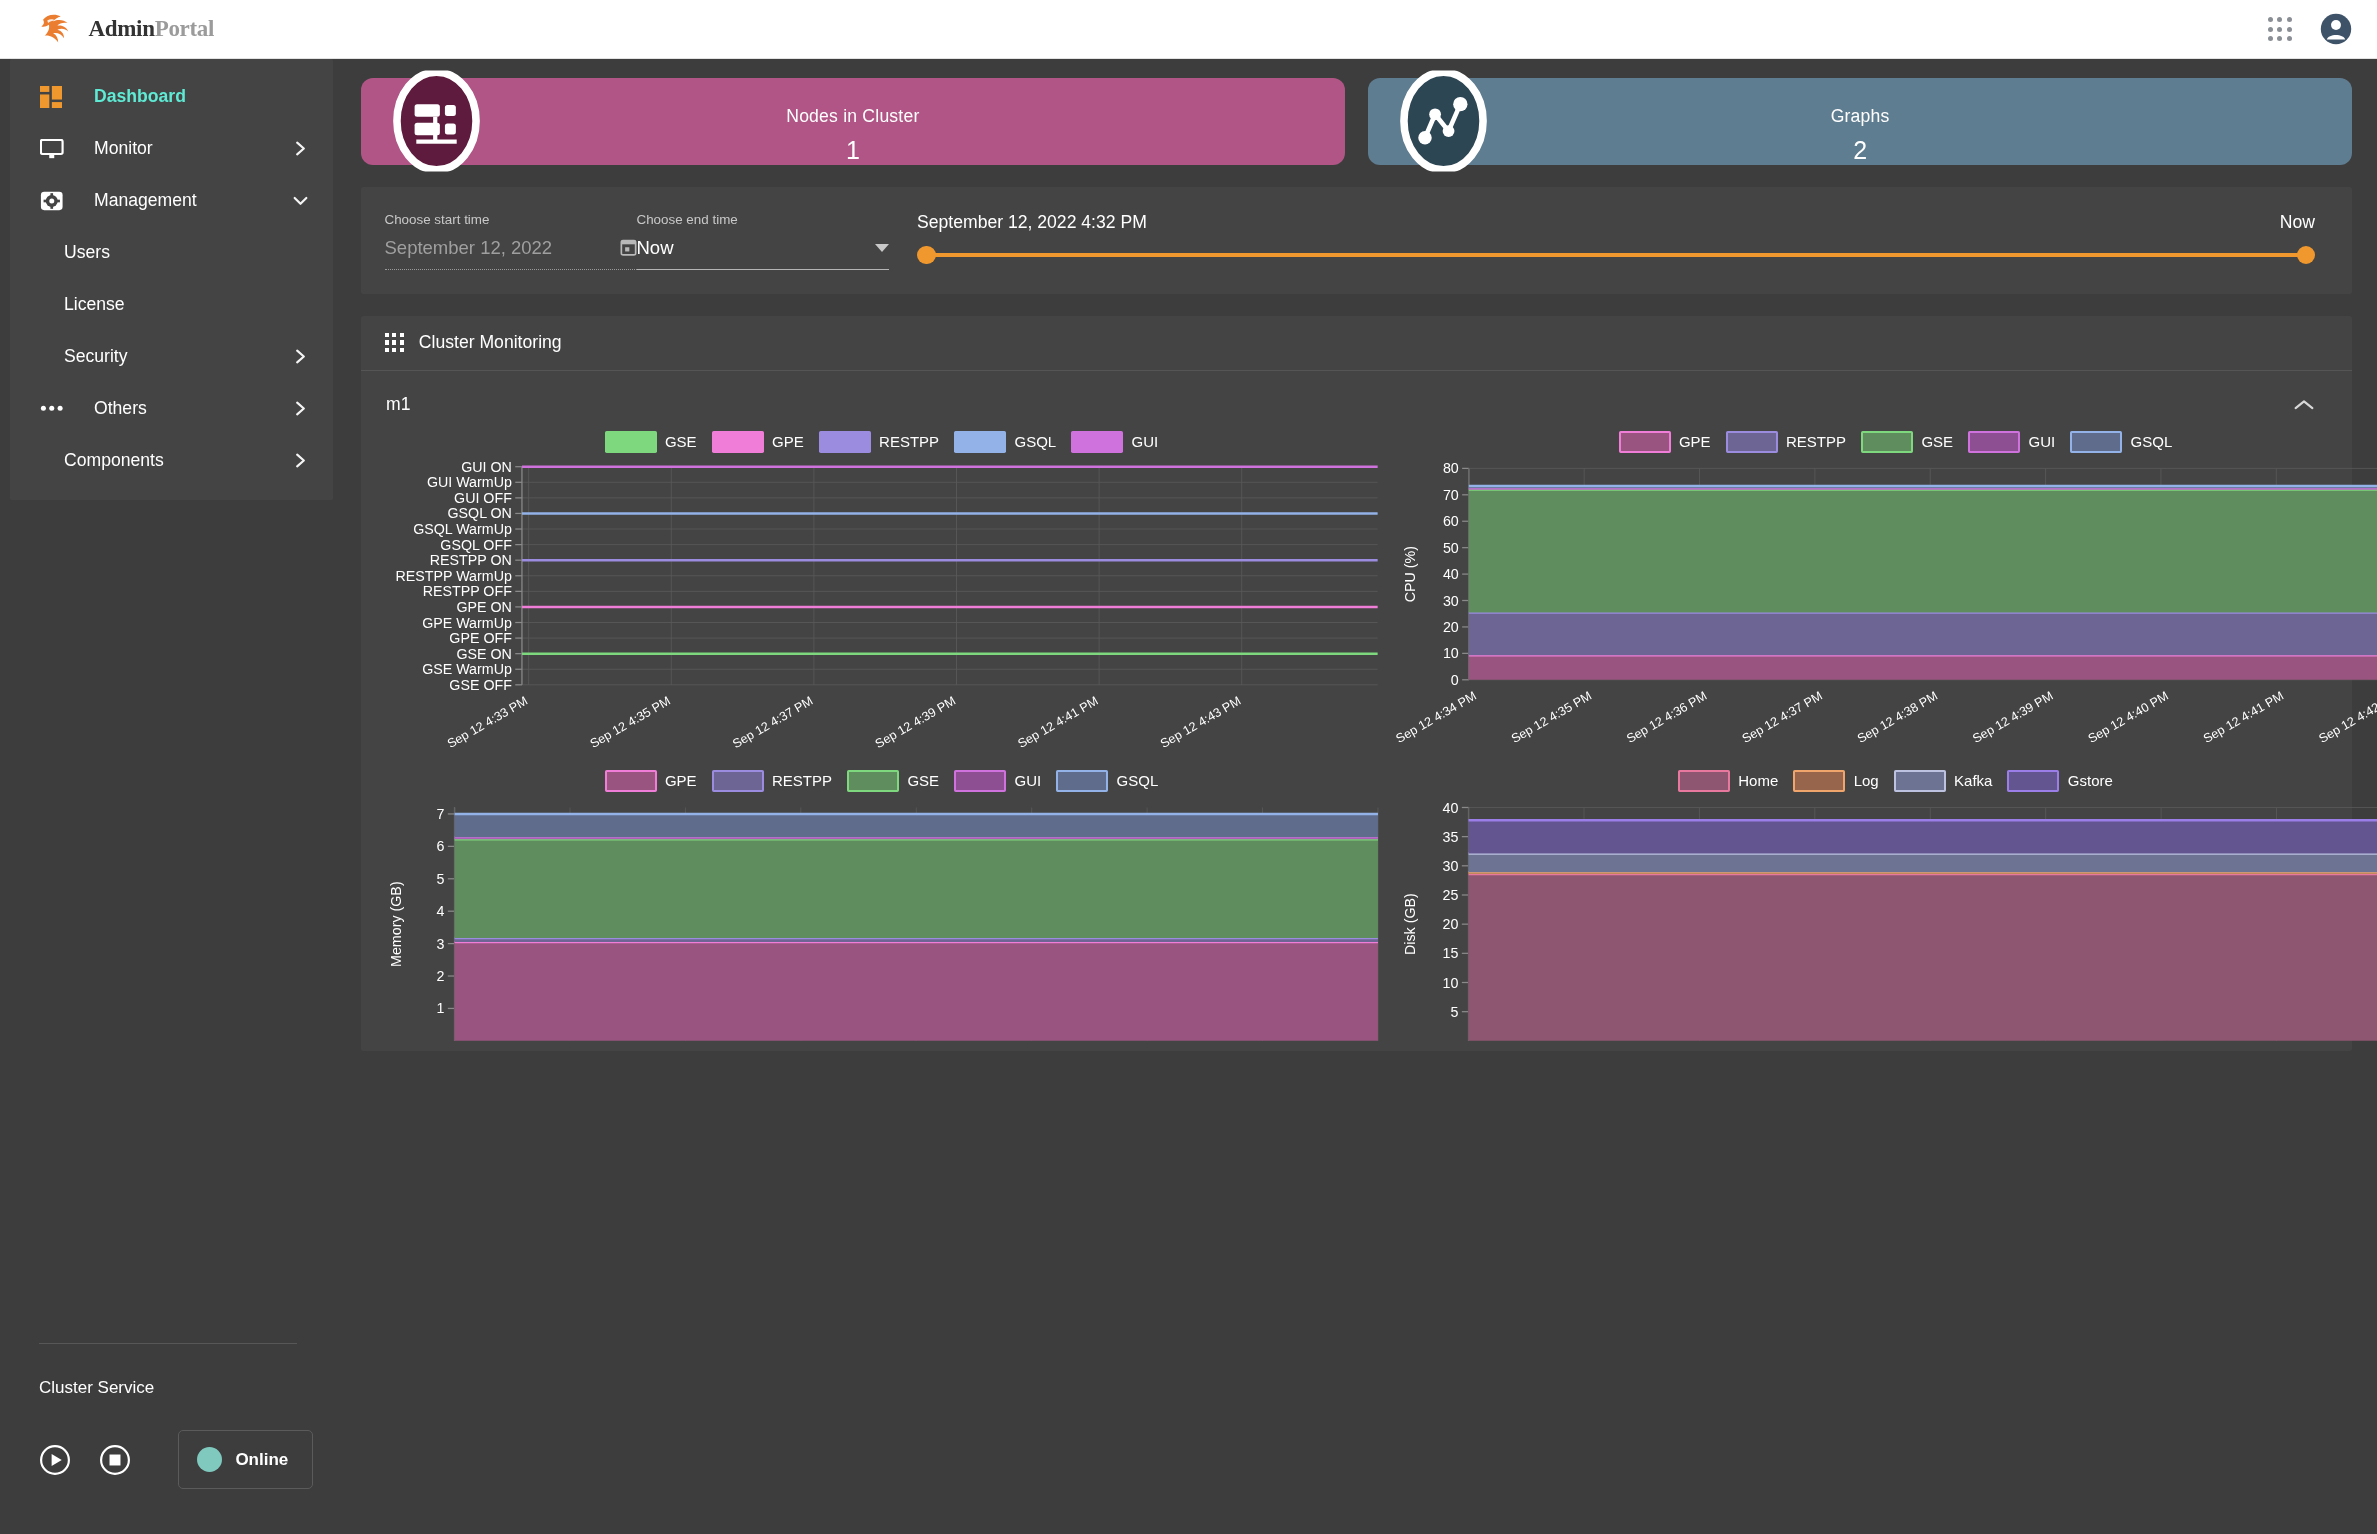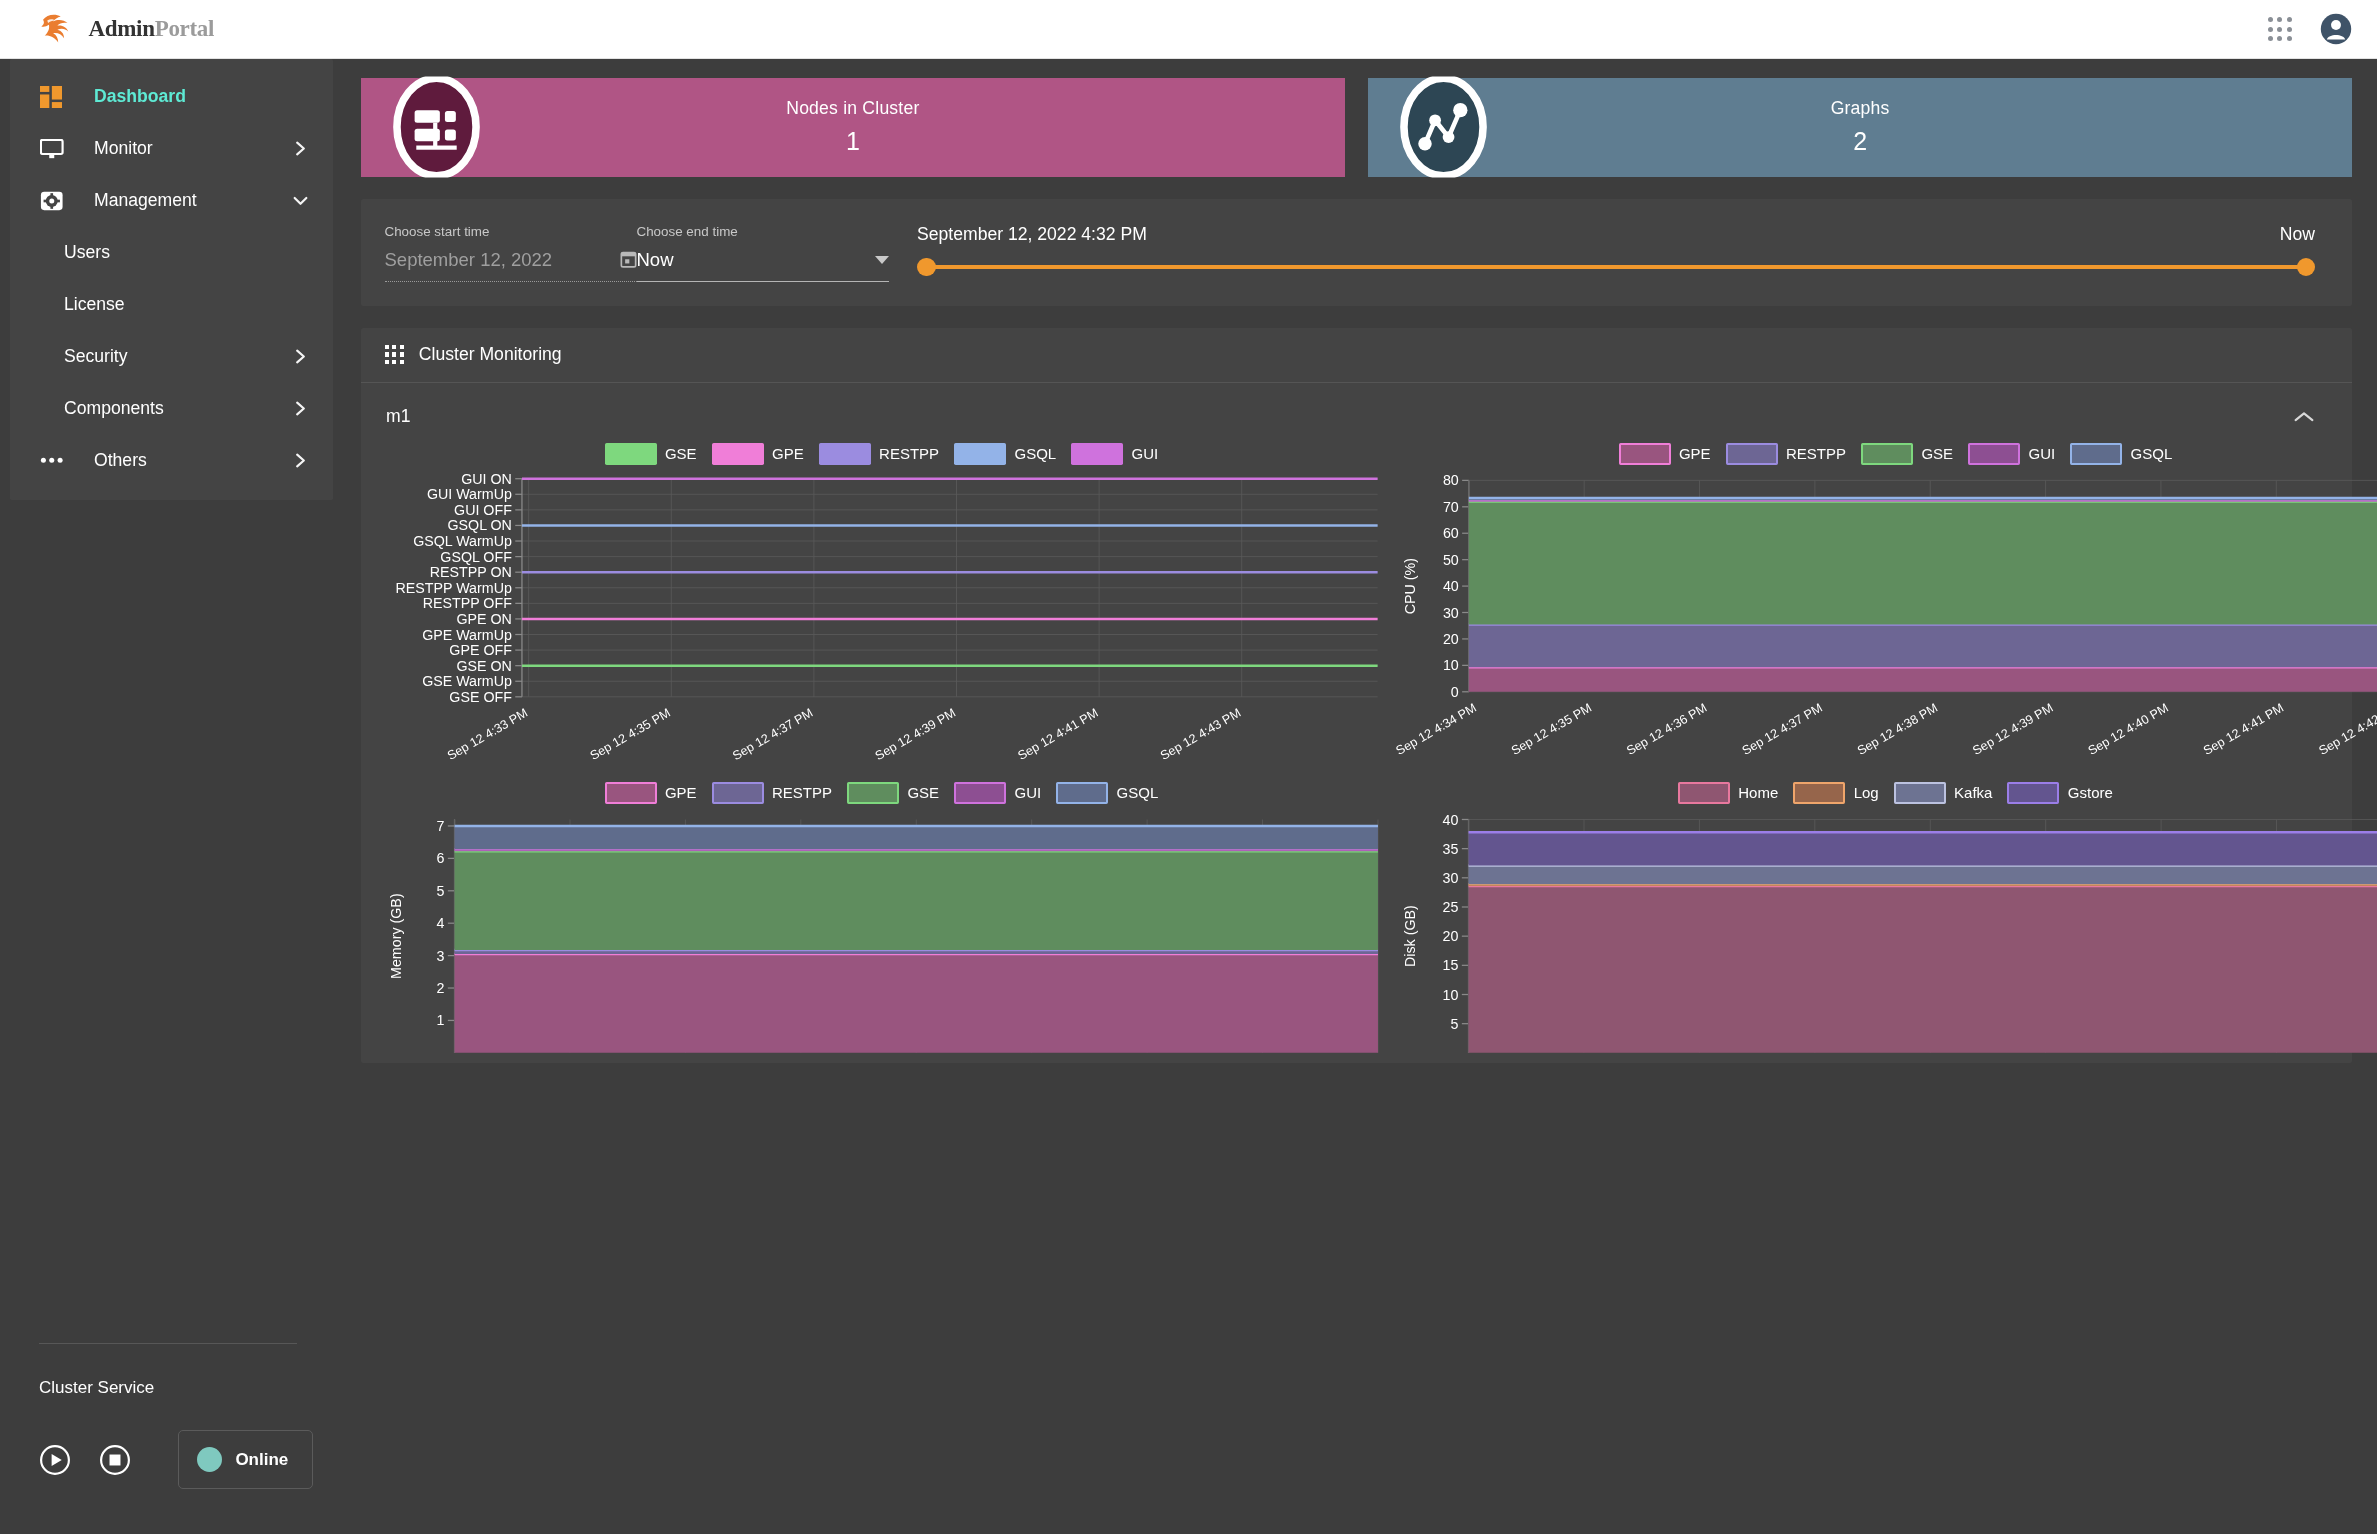--- a/index.html
+++ b/index.html
@@ -83,26 +83,26 @@
   .status-dot { width: 25px; height: 25px; border-radius: 50%; background: #7fc9bf; }
   .status-text { font-size: 17px; font-weight: 600; }
 
   
   .main { flex: 1; padding: 18.5px 25px 0 25px; overflow: hidden; }
 
   
   .cards { display: flex; gap: 23.5px; }
   .stat-card {
     flex: 1;
-    height: 99px;
-    border-radius: 0;
+    height: 87px;
+    border-radius: 12px;
     position: relative;
     display: flex;
     align-items: center;
-    justify-content: center;
+    justify-content: flex-end;
     flex-direction: column;
   }
   .stat-badge {
     position: absolute;
     left: 25px; top: 50%;
     transform: translateY(-50%);
     width: 101px; height: 101px;
   }
   .stat-title { font-size: 17.6px; font-weight: 500; margin-bottom: 8.4px; letter-spacing: 0.2px; }
   .stat-value { font-size: 25px; font-weight: 400; }
@@ -250,36 +250,36 @@
         <span class="nav-label">License</span>
       </div>
 
       <div class="nav-item nav-sub">
         <span class="nav-label">Security</span>
         <svg class="nav-chevron" viewBox="0 0 18 18">
           <path d="M5 2 L13 9 L5 16" fill="none" stroke="#ffffff" stroke-width="2.6" stroke-linecap="round" stroke-linejoin="round"></path>
         </svg>
       </div>
 
-      <div class="nav-item nav-sub">
-        <span class="nav-label">Components</span>
-        <svg class="nav-chevron" viewBox="0 0 18 18">
-          <path d="M5 2 L13 9 L5 16" fill="none" stroke="#ffffff" stroke-width="2.6" stroke-linecap="round" stroke-linejoin="round"></path>
-        </svg>
-      </div>
-
       <div class="nav-item">
         <span class="nav-icon">
           <svg width="23.5" height="6.7" viewBox="0 0 28 8">
             <circle cx="4" cy="4" r="3" fill="#ffffff"></circle>
             <circle cx="14" cy="4" r="3" fill="#ffffff"></circle>
             <circle cx="24" cy="4" r="3" fill="#ffffff"></circle>
           </svg>
         </span>
         <span class="nav-label">Others</span>
+        <svg class="nav-chevron" viewBox="0 0 18 18">
+          <path d="M5 2 L13 9 L5 16" fill="none" stroke="#ffffff" stroke-width="2.6" stroke-linecap="round" stroke-linejoin="round"></path>
+        </svg>
+      </div>
+
+      <div class="nav-item nav-sub">
+        <span class="nav-label">Components</span>
         <svg class="nav-chevron" viewBox="0 0 18 18">
           <path d="M5 2 L13 9 L5 16" fill="none" stroke="#ffffff" stroke-width="2.6" stroke-linecap="round" stroke-linejoin="round"></path>
         </svg>
       </div>
     </div>
 
     <div class="sidebar-foot">
       <div class="sidebar-divider"></div>
       <div class="cluster-title">Cluster Service</div>
       <div class="cluster-ctrls">

